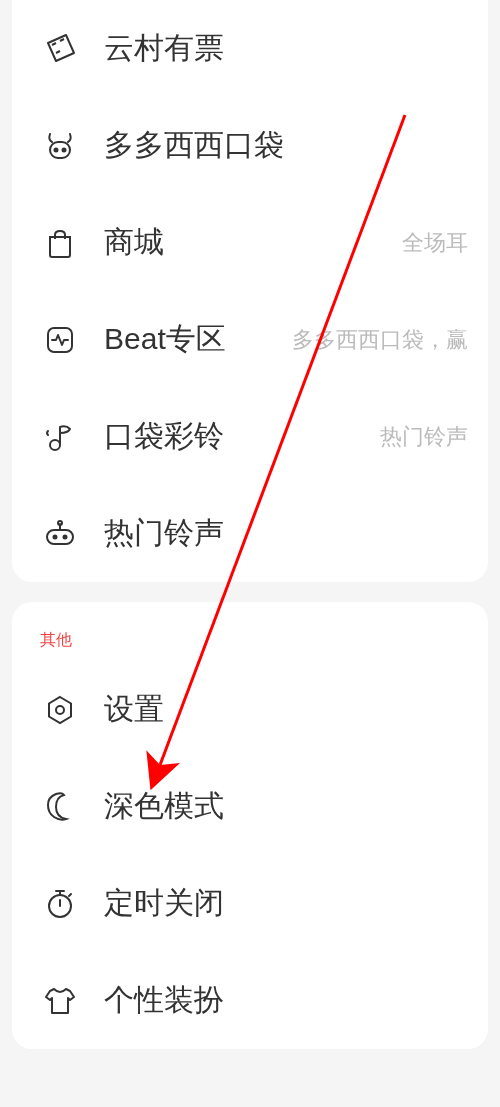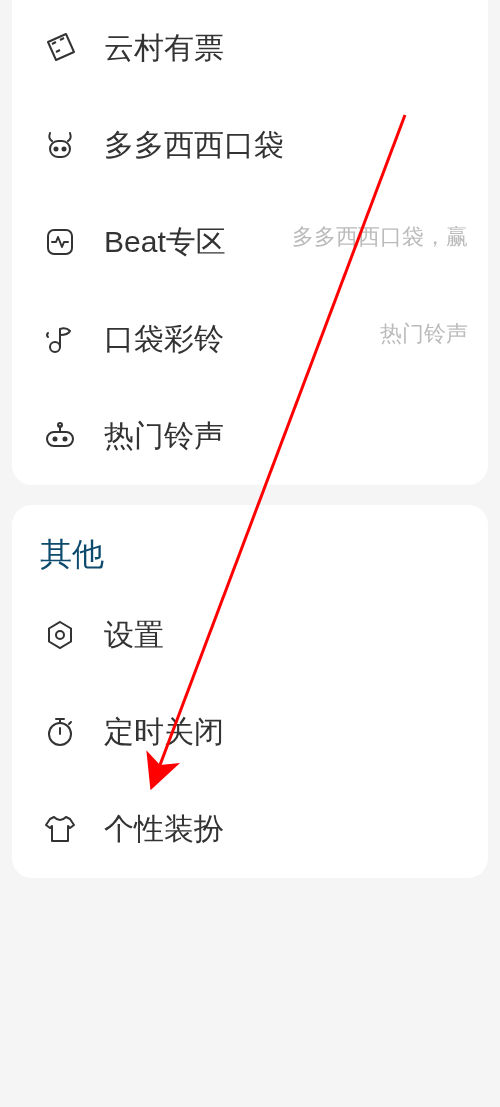--- a/index.html
+++ b/index.html
@@ -21,25 +21,26 @@
       margin: 0 12px 20px 12px;
       overflow: hidden;
     }
     .section-first {
       margin-top: 0;
       border-top-left-radius: 0;
       border-top-right-radius: 0;
     }
     .section-header {
       padding: 28px 28px 10px 28px;
-      font-size: 32px;
-      color: #0c4a6e;
+      font-size: 16px;
+      color: #ef4444;
     }
     .menu-item {
       display: flex;
+      align-items: center;
       padding: 28px 20px 28px 28px;
       position: relative;
     }
     .icon {
       width: 40px;
       height: 40px;
       display: flex;
       align-items: center;
       justify-content: center;
       flex-shrink: 0;
@@ -87,20 +88,30 @@
       <svg viewBox="0 0 36 36" fill="none" stroke="#333" stroke-width="2">
         <path d="M8 6 Q6 12 10 14 M28 6 Q30 12 26 14" stroke-linecap="round"></path>
         <rect x="8" y="14" width="20" height="16" rx="8"></rect>
         <circle cx="14" cy="22" r="1.5" fill="#333"></circle>
         <circle cx="22" cy="22" r="1.5" fill="#333"></circle>
       </svg>
     </span>
     <span class="label">多多西西口袋</span>
   </div>
 
+  <div class="menu-item">
+    <span class="icon">
+      <svg viewBox="0 0 36 36" fill="none" stroke="#333" stroke-width="2">
+        <path d="M8 12 L28 12 L28 30 Q28 32 26 32 L10 32 Q8 32 8 30 Z"></path>
+        <path d="M13 14 L13 10 Q13 6 18 6 Q23 6 23 10 L23 14"></path>
+      </svg>
+    </span>
+    <span class="label">商城</span>
+    <span class="hint">全场耳</span>
+  </div>
 
   <div class="menu-item">
     <span class="icon">
       <svg viewBox="0 0 36 36" fill="none" stroke="#333" stroke-width="2">
         <rect x="6" y="6" width="24" height="24" rx="6"></rect>
         <path d="M10 18 L14 18 L16 13 L20 23 L22 18 L26 18" stroke-linejoin="round" stroke-linecap="round"></path>
       </svg>
     </span>
     <span class="label">Beat专区</span>
     <span class="hint">多多西西口袋，赢</span>
@@ -139,20 +150,28 @@
   <div class="menu-item">
     <span class="icon">
       <svg viewBox="0 0 36 36" fill="none" stroke="#333" stroke-width="2">
         <polygon points="18,5 29,11.5 29,24.5 18,31 7,24.5 7,11.5"></polygon>
         <circle cx="18" cy="18" r="4"></circle>
       </svg>
     </span>
     <span class="label">设置</span>
   </div>
 
+  <div class="menu-item">
+    <span class="icon">
+      <svg viewBox="0 0 36 36" fill="none" stroke="#333" stroke-width="2">
+        <path d="M22 6 Q14 8 14 18 Q14 28 24 30 Q18 32 12 28 Q6 24 6 16 Q6 8 14 5 Q20 3 22 6 Z"></path>
+      </svg>
+    </span>
+    <span class="label">深色模式</span>
+  </div>
 
   <div class="menu-item">
     <span class="icon">
       <svg viewBox="0 0 36 36" fill="none" stroke="#333" stroke-width="2">
         <circle cx="18" cy="20" r="11"></circle>
         <path d="M14 5 L22 5 M18 5 L18 9 M18 20 L18 14 M27 10 L29 8" stroke-linecap="round"></path>
       </svg>
     </span>
     <span class="label">定时关闭</span>
   </div>

